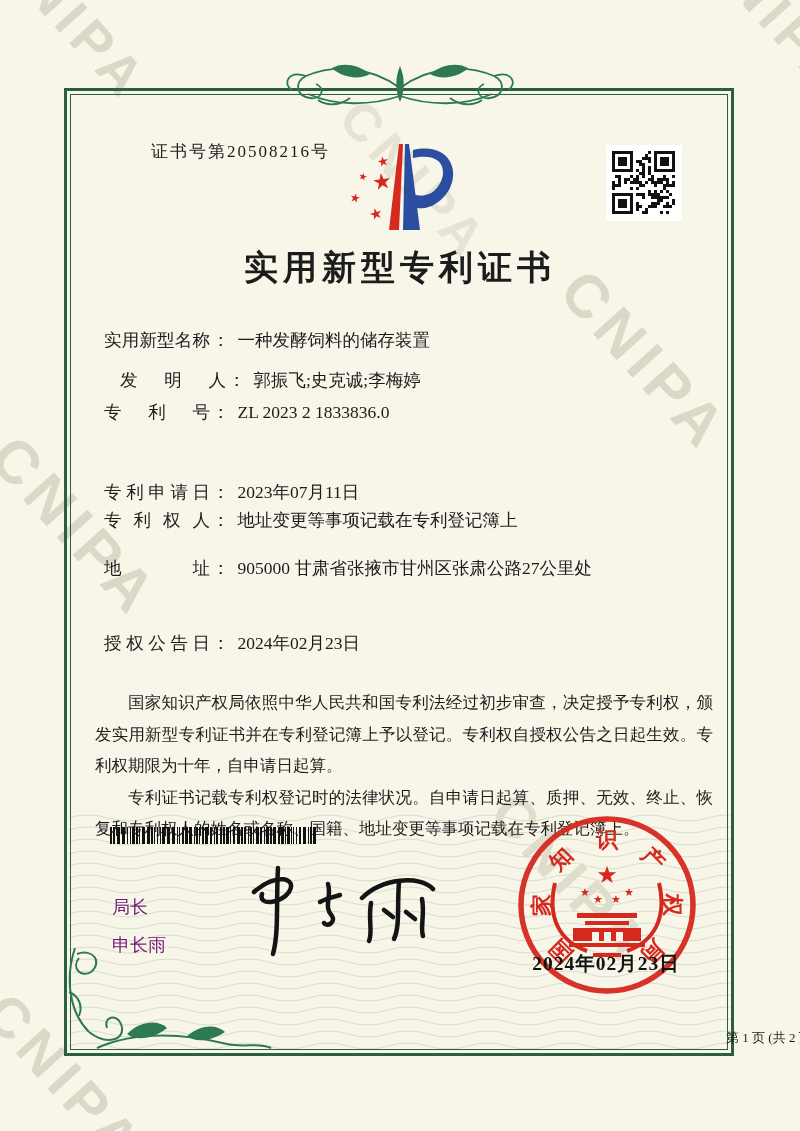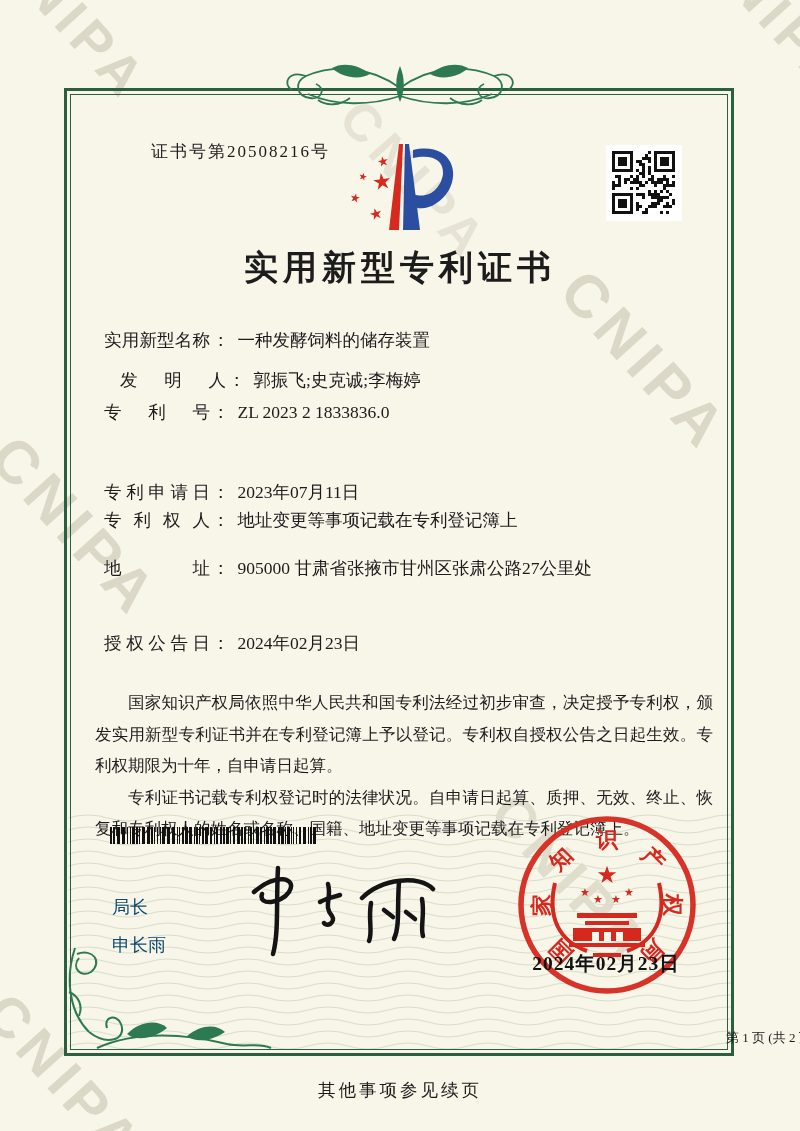--- a/index.html
+++ b/index.html
@@ -17,21 +17,21 @@
          font-weight:bold;letter-spacing:5px;}
   .row{position:absolute;left:104px;font-size:17.5px;white-space:nowrap;}
   .row .lbl{display:inline-block;width:106px;text-align:justify;text-align-last:justify;}
   .row .col{display:inline-block;margin:0 8px 0 2px;}
   .row2{left:414px;}
   .paras{position:absolute;left:95px;top:648px;width:618px;font-size:16.5px;line-height:31.5px;
          text-align:justify;margin-top:39px;}
   .paras p{margin:0;text-indent:2em;}
   .barcode{position:absolute;left:110px;top:827px;}
   .sig-block{position:absolute;left:112px;top:888px;font-family:"Liberation Sans","DejaVu Sans",sans-serif;
-             font-size:18px;line-height:38px;color:#0c4a6e;}
+             font-size:18px;line-height:38px;color:#701a75;}
   .signature{position:absolute;left:236px;top:862px;}
   .seal{position:absolute;left:514px;top:813px;}
   .sealdate{position:absolute;left:510px;top:950px;width:192px;text-align:center;font-size:19.5px;
             font-weight:600;color:#121212;letter-spacing:1px;}
   .footer-page{position:absolute;left:16px;top:1029px;width:100%;text-align:right;font-size:13px;}
   .footer-note{position:absolute;left:0;top:1078px;width:100%;text-align:center;font-size:17.5px;
                letter-spacing:3px;}
   .ornament-top{position:absolute;left:280px;top:58px;}
   .ornament-corner{position:absolute;left:65px;top:946px;}
 </style>
@@ -386,15 +386,14 @@
         <path d="M-52,-26 C-60,8 -48,32 -20,42"></path>
         <path d="M52,-26 C60,8 48,32 20,42"></path>
         <path d="M-14,46 L14,46"></path>
       </g>
     </g>
   </svg>
 
   <div class="sealdate">2024年02月23日</div>
 
   <div class="footer-page">第 1 页 (共 2 页)</div>
-  <div class="footer-note">其他事项参见续页</div>
 
 </div>
 
 </body></html>

